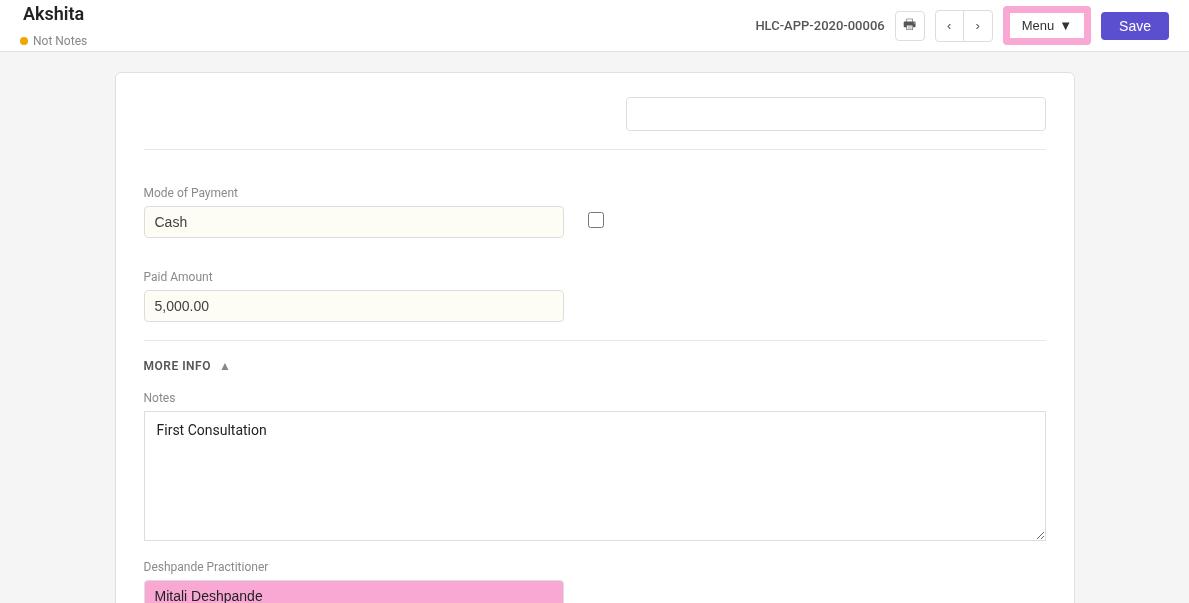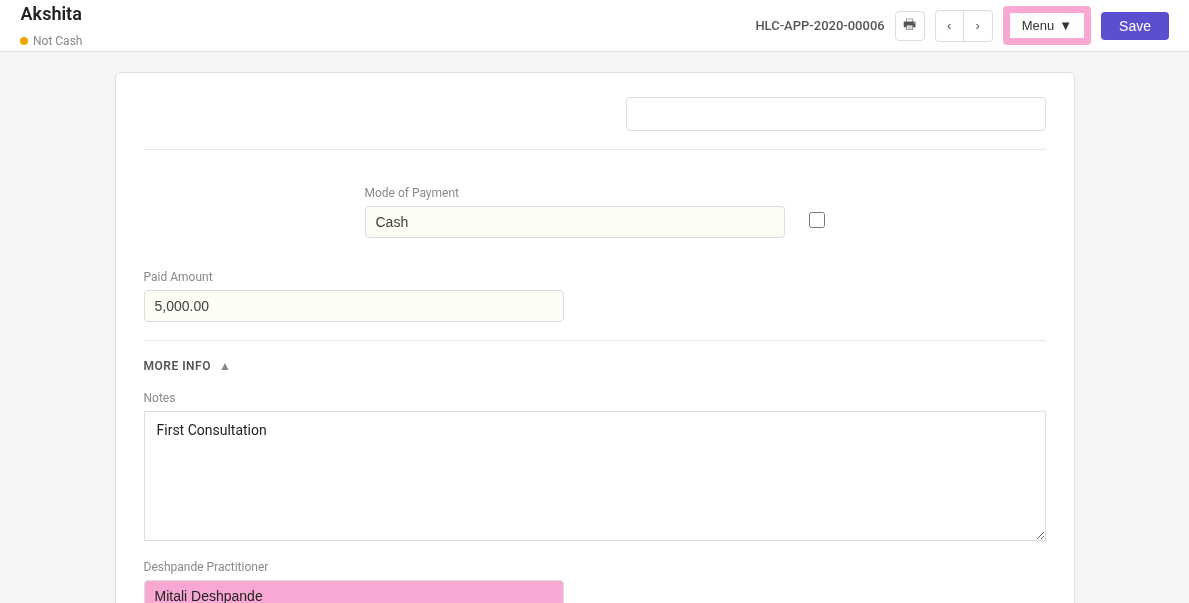--- a/index.html
+++ b/index.html
@@ -240,21 +240,21 @@
     }
   </style>
 </head>
 <body>
 
 <header class="header">
   <div class="header-left">
     <span class="header-title">Akshita</span>
     <div class="not-saved-badge">
       <span class="dot-indicator"></span>
-      <span>Not Cash</span>
+      <span>Not Notes</span>
     </div>
   </div>
   <div class="header-right">
     <span class="doc-id">HLC-APP-2020-00006</span>
     <button class="header-icon-btn">
       <span>🖶</span>
     </button>
     <div class="nav-arrows">
       <button>‹</button>
       <button>›</button>
@@ -268,21 +268,21 @@
 </header>
 
 <main class="main">
   <div class="form-card">
 
     <div class="top-section">
       <input class="top-input-area" type="text" style="">
     </div>
 
     <div class="form-section">
-      <div style="display: flex; align-items: flex-start; gap: 24px; justify-content: center;">
+      <div style="display: flex; align-items: flex-start; gap: 24px;">
         <div class="form-group">
           <label class="form-label">Mode of Payment</label>
           <input class="form-input" type="text" value="Cash" style="">
         </div>
         <div class="checkbox-area" style="margin-top: 26px;">
           <input class="checkbox-input" type="checkbox" style="">
         </div>
       </div>
 
       <div class="form-group">

